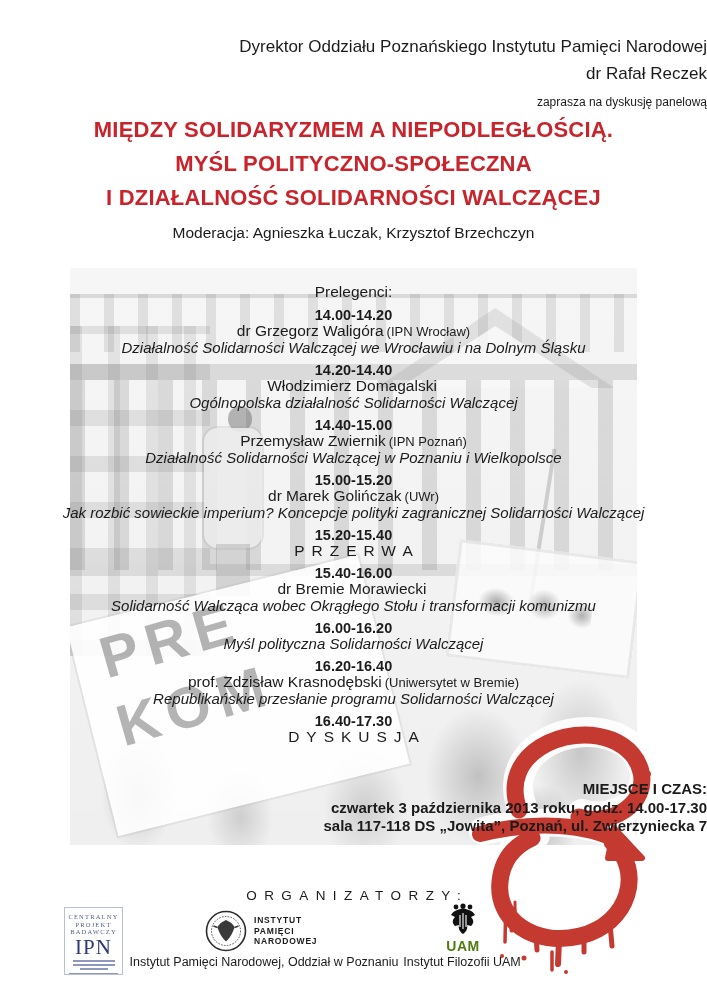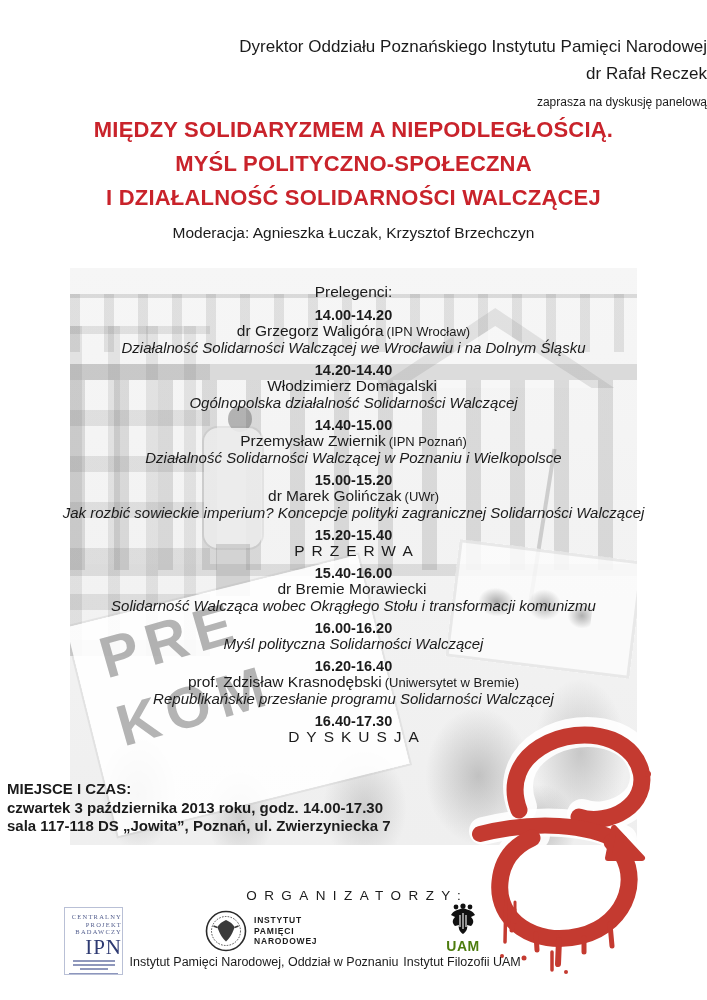--- a/index.html
+++ b/index.html
@@ -67,31 +67,31 @@
   .prog-heading { font-size:15.5px; line-height:16px; margin-bottom:7px; }
   .prog-item { margin-top:6px; }
   .time { font-weight:bold; font-size:14.5px; line-height:16px; }
   .speaker { font-size:15.5px; line-height:16px; }
   .aff { font-size:13px; margin-left:3px; }
   .topic { font-style:italic; font-size:15px; line-height:16px; }
   .topic:empty { display:none; }
   .spaced { letter-spacing:.45em; padding-left:.45em; }
 
   
-  .venue { position:absolute; top:780px; left:7px; right:0; text-align:left; font-weight:bold; z-index:5; }
+  .venue { position:absolute; top:780px; left:0; right:0; text-align:right; font-weight:bold; z-index:5; }
   .venue div { font-size:15px; line-height:18.5px; }
 
   
   .kotwica { position:absolute; left:462px; top:712px; width:215px; height:265px; z-index:3; }
 
   
   .org-heading { position:absolute; top:888px; left:0; right:0; text-align:center; font-size:13.5px; z-index:6;
                  letter-spacing:.55em; padding-left:.55em; }
   .ipn-box { position:absolute; left:64px; top:907px; width:59px; height:68px; border:1px solid #b9c0d6;
-             text-align:right; padding-top:5px; background:#fff; z-index:6; }
+             text-align:center; padding-top:5px; background:#fff; z-index:6; }
   .ipn-box .l { font-family:"Liberation Serif", serif; font-size:6.5px; line-height:7.5px; letter-spacing:1.2px; color:#55608f; }
   .ipn-box .acr { font-family:"Liberation Serif", serif; font-size:21px; line-height:22px; letter-spacing:1px; color:#2e3a72; }
   .ipn-box .fine { height:2px; background:#6a74a6; opacity:.75; margin:2px auto 0; }
   .f1 { width:42px; } .f2 { width:42px; } .f3 { width:28px; }
   .ipn-box .rule { height:1px; background:#8d96bd; margin:3px 4px 0; }
 
   .ipn-seal { position:absolute; left:205px; top:910px; width:42px; height:42px; z-index:6; }
   .ipn-text { position:absolute; left:254px; top:915px; text-align:left; font-size:8.5px; font-weight:bold;
               letter-spacing:.8px; line-height:10.5px; z-index:6; }
   .ipn-caption { position:absolute; left:124px; top:955px; width:280px; text-align:center; font-size:12.5px; z-index:6; }

